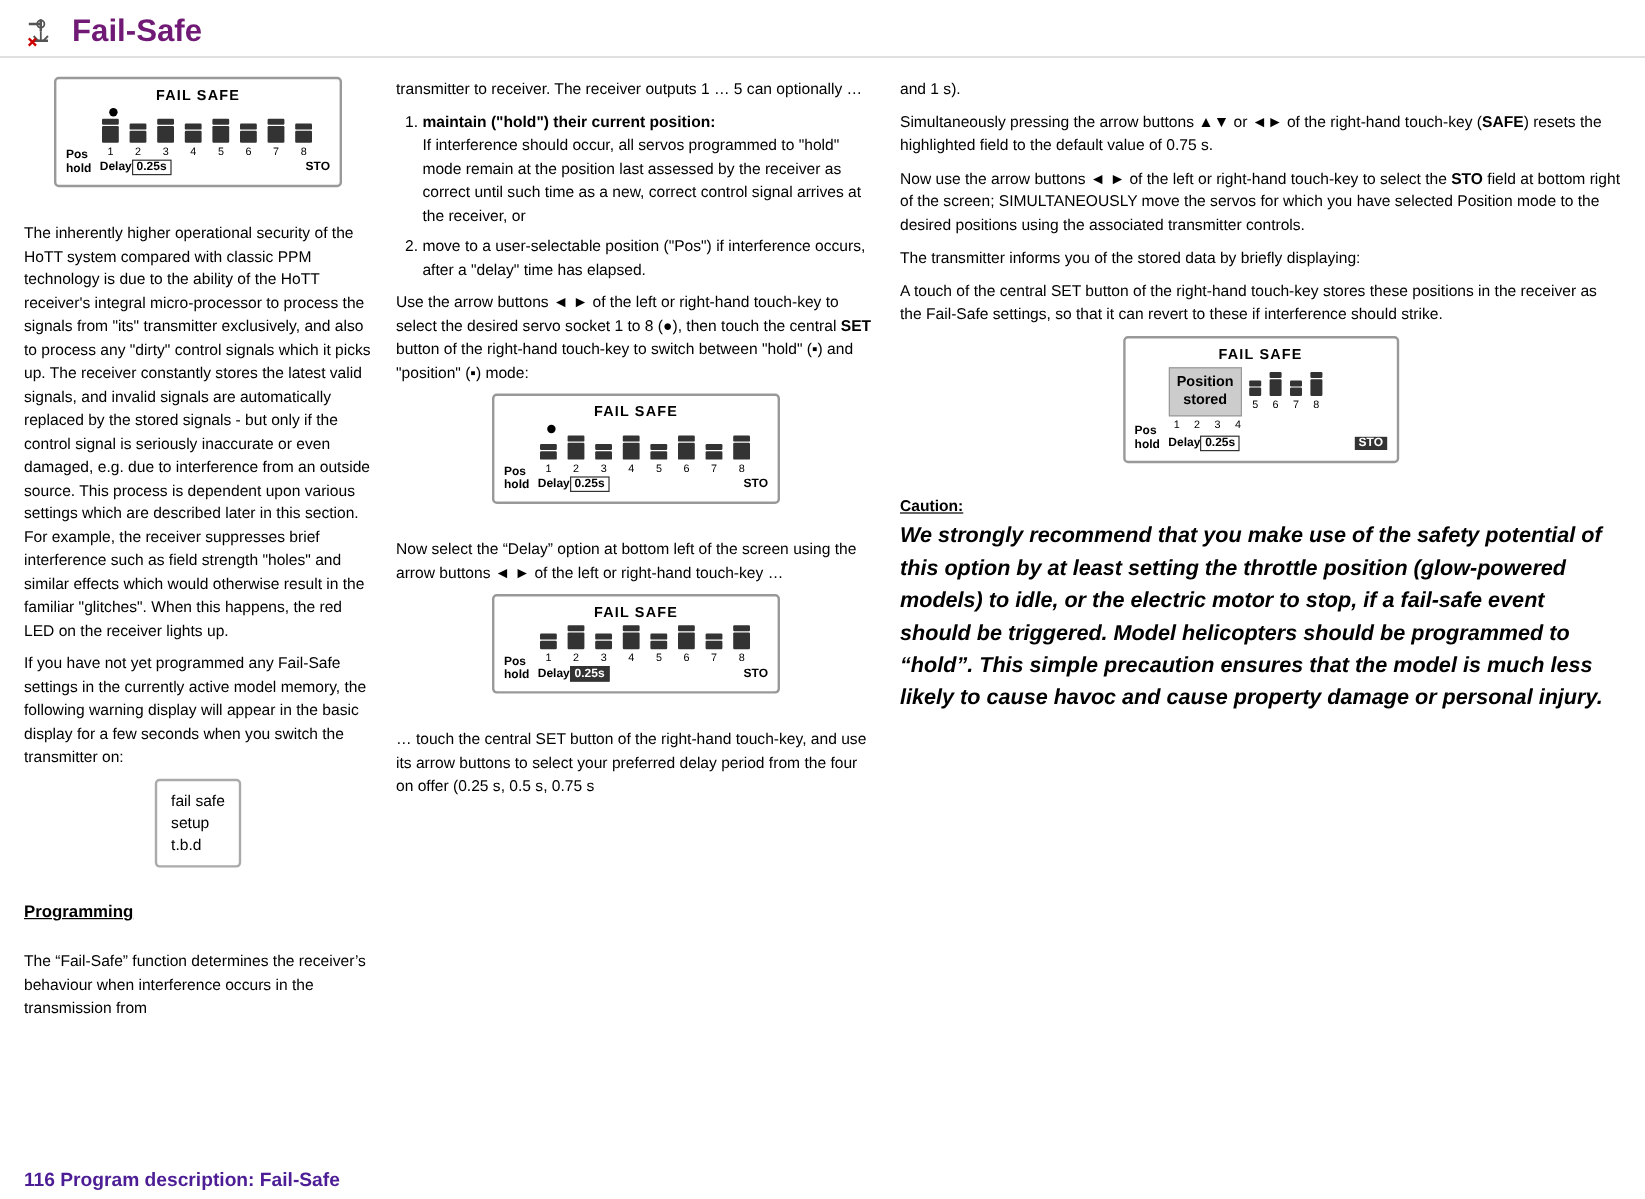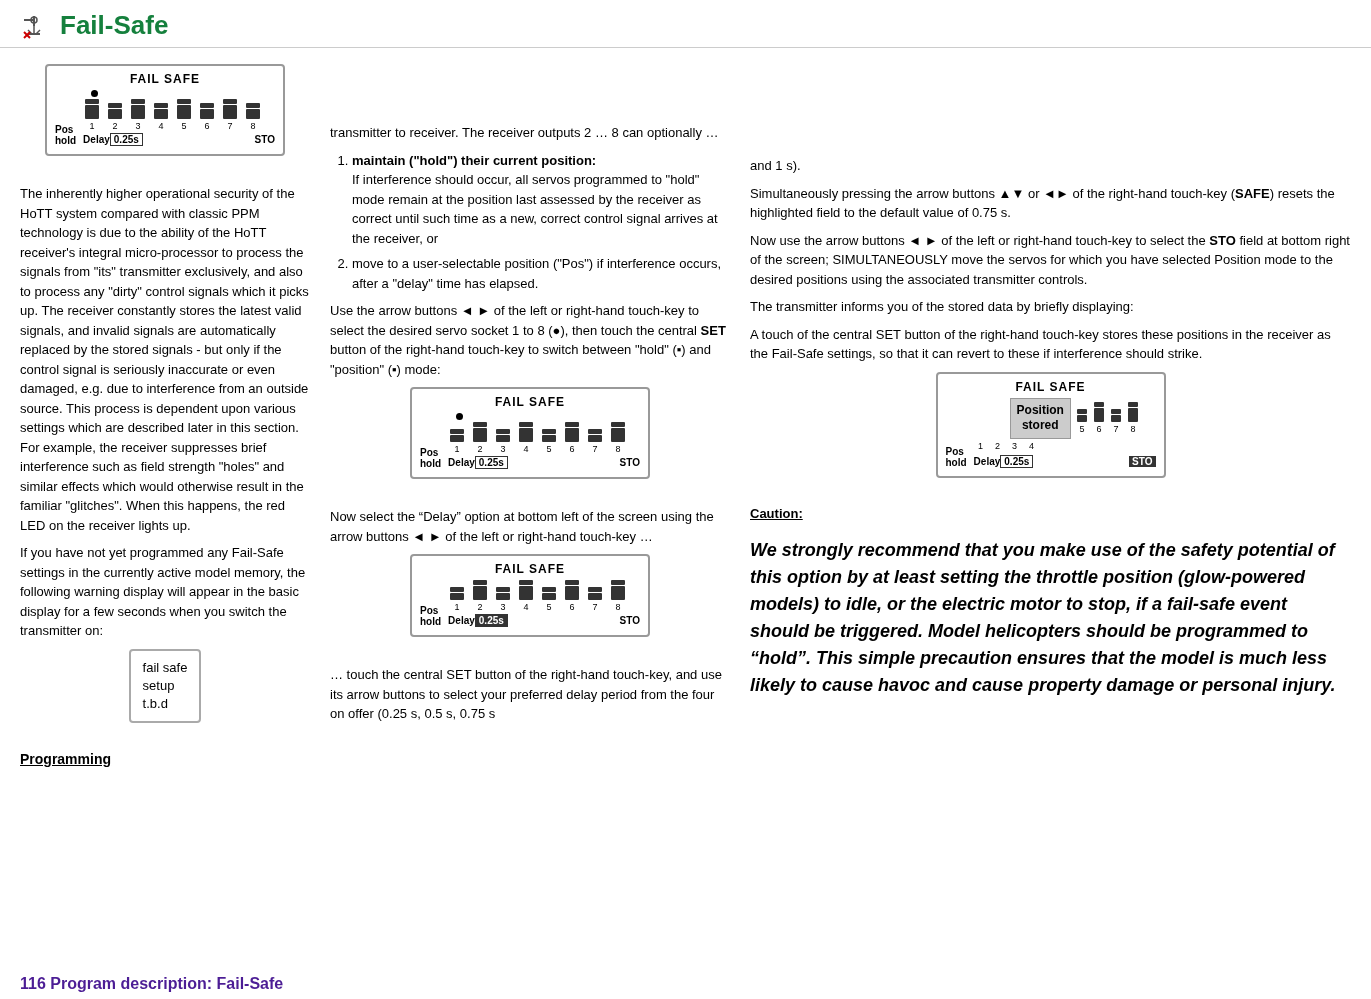--- a/index.html
+++ b/index.html
@@ -20,41 +20,40 @@
       border-bottom: 1px solid #ccc;
     }
     .header-icons {
       display: flex;
       flex-direction: column;
       margin-right: 12px;
     }
     .page-title {
       font-size: 26px;
       font-weight: bold;
-      color: #15803d;
+      color: #701a75;
     }
 
     
     .page-footer {
       position: absolute;
       bottom: 0;
       left: 0;
       right: 0;
       padding: 6px 20px;
       font-size: 16px;
       font-weight: bold;
       color: #4c1d95;
     }
 
     
     .main-content {
       display: flex;
       padding: 16px 20px;
       gap: 0;
-      align-items: center;
     }
 
     
     .col-left {
       width: 310px;
       flex-shrink: 0;
       padding-right: 20px;
     }
     .col-mid {
       width: 420px;
@@ -188,21 +187,21 @@
     }
 
     
     .warning-box {
       margin-top: 14px;
     }
     .warning-title {
       font-weight: bold;
       text-decoration: underline;
       font-size: 13px;
-      margin-bottom: 16px;
+      margin-bottom: 4px;
     }
     .warning-text {
       font-size: 18px;
       font-style: italic;
       font-weight: bold;
       line-height: 1.5;
     }
 
     
     .setup-box {
@@ -347,24 +346,25 @@
 
     <div style="display:flex;justify-content:center;margin-bottom:14px;">
       <div class="setup-box">
         <span>fail safe</span><br>
         <span>setup</span><br>
         <span>t.b.d</span>
       </div>
     </div>
 
     <div class="section-title">Programming</div>
+    <p class="body-text">The “Fail-Safe” function determines the receiver’s beha­viour when interference occurs in the transmission from</p>
   </div>
 
   <div class="col-mid">
-    <p class="body-text">transmitter to receiver. The receiver outputs 2 … 8 can optionally …</p>
+    <p class="body-text">transmitter to receiver. The receiver outputs 1 … 5 can optionally …</p>
 
     <ol class="body-list">
       <li>
         <strong>maintain ("hold") their current position:</strong><br>
         <span>If interference should occur, all servos programmed to "hold" mode remain at the position last assessed by the receiver as correct until such time as a new, correct control signal arrives at the receiver, or</span>
       </li>
       <li>
         <span>move to a user-selectable position ("Pos") if interfer­ence occurs, after a "delay" time has elapsed.</span>
       </li>
     </ol>
@@ -515,21 +515,21 @@
     <div class="col-right-box">
       <div class="failsafe-box" style="width:230px;">
         <div class="failsafe-title">FAIL SAFE</div>
         <div class="failsafe-inner">
           <div style="display:flex;flex-direction:column;align-items:flex-start;margin-right:3px;">
             <div style="font-size:10px;font-weight:bold;line-height:1.1">Pos<br>hold</div>
           </div>
 
           <div style="display:flex;flex-direction:column;flex:1;">
             <div style="display:flex;align-items:center;gap:4px;margin-bottom:2px;">
-              <div class="pos-stored-text" style="font-size:12px;font-weight:bold;padding:4px 6px;background:#ccc;border:1px solid #999;margin-left:36px;">Position<br>stored</div>
+              <div class="pos-stored-text" style="font-size:12px;font-weight:bold;padding:4px 6px;background:#ccc;border:1px solid #999;">Position<br>stored</div>
               <div style="display:flex;flex-direction:column;flex:1;">
                 <div class="bar-row" style="gap:3px;">
                   <div class="servo-bar" style="width:14px;">
                       <div class="bar-top" style="width:10px;"></div>
                       <div class="bar-bottom short" style="width:10px;"></div>
                     </div>
                   <div class="servo-bar" style="width:14px;">
                       <div class="bar-top" style="width:10px;"></div>
                       <div class="bar-bottom tall" style="width:10px;"></div>
                     </div>

